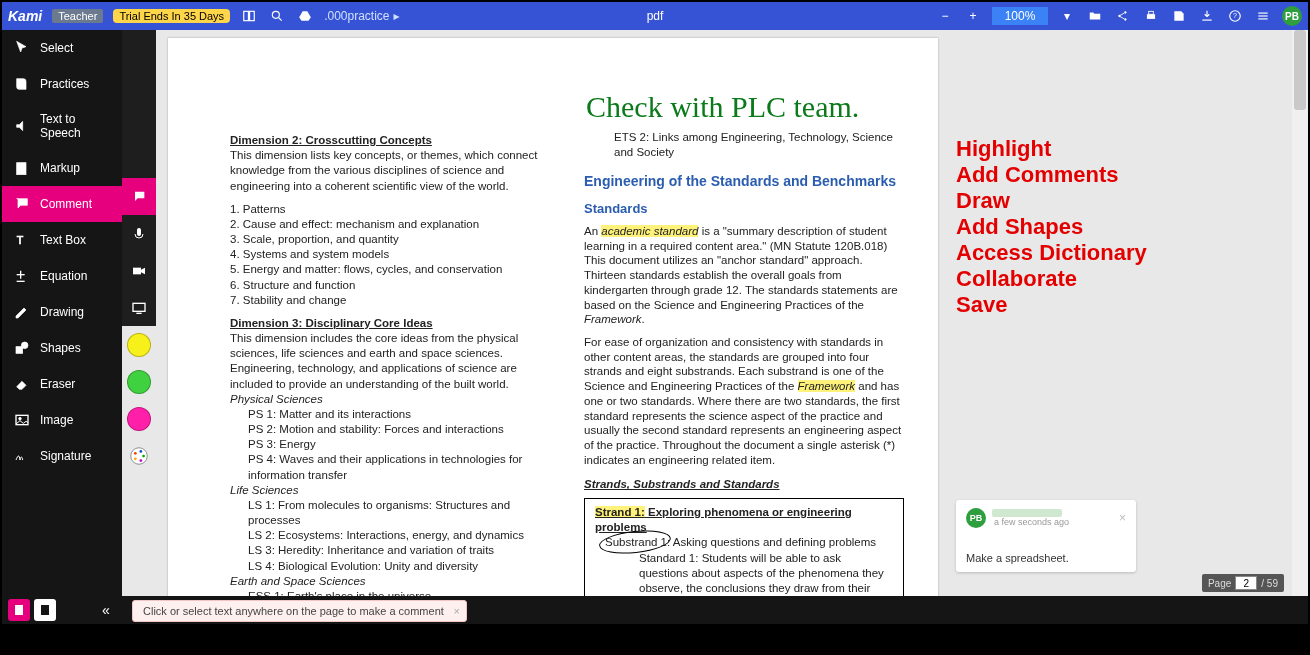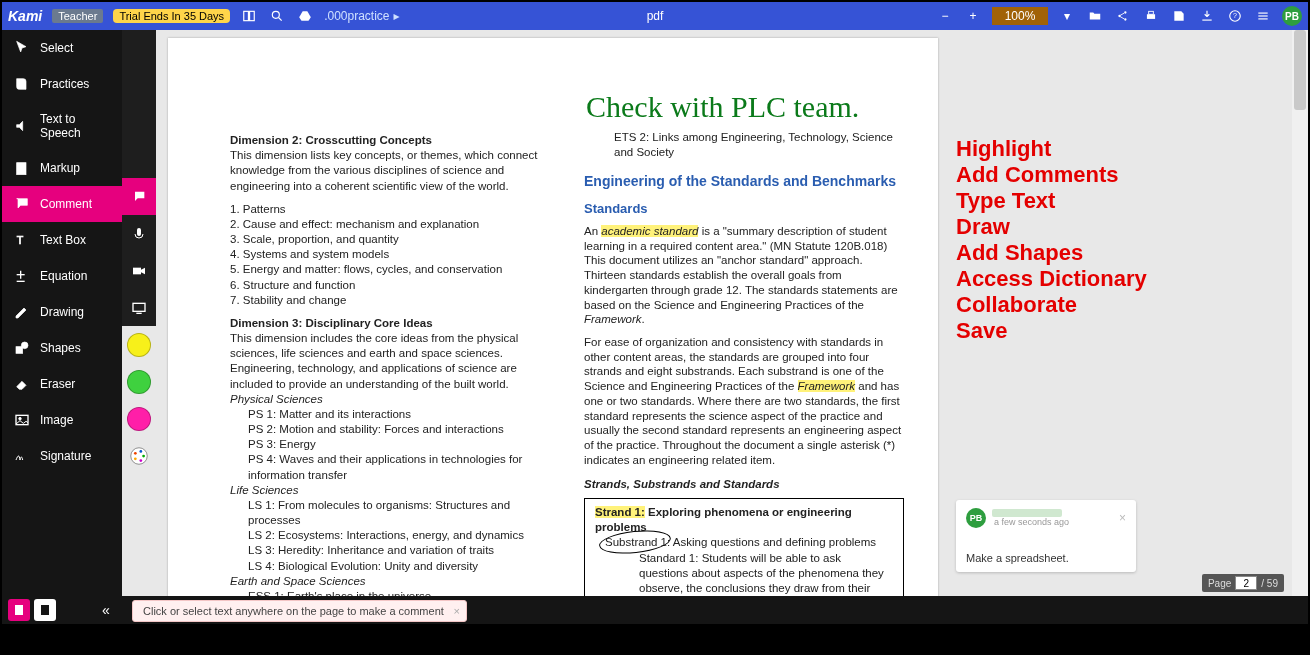--- a/index.html
+++ b/index.html
@@ -6,21 +6,21 @@
 html,body { width:1310px; height:655px; overflow:hidden; background:#000; }
 .app { width:1310px; height:626px; position:relative; background:#e8e8e8; border:2px solid #000; }
 .topbar { height:28px; background:#3653d6; display:flex; align-items:center; color:#fff; font-size:12px; padding:0 6px; gap:10px; }
 .logo { font-weight:bold; font-style:italic; font-size:14px; }
 .badge-teacher { background:#6b7a8f; padding:1px 6px; border-radius:2px; font-size:11px; }
 .badge-trial { background:#ffd54a; color:#000; padding:1px 6px; border-radius:4px; font-size:11px; }
 .top-icon { width:18px; height:18px; display:flex; align-items:center; justify-content:center; cursor:pointer; fill:#fff; color:#fff; }
 .crumb { color:#cfe0ff; font-size:12px; display:flex; align-items:center; gap:4px; }
 .top-center { position:absolute; left:50%; transform:translateX(-50%); color:#fff; font-size:12px; }
 .top-right { margin-left:auto; display:flex; align-items:center; gap:10px; }
-.zoom-box { background:#a16207; color:#fff; border:none; font-size:12px; width:56px; height:18px; text-align:center; }
+.zoom-box { background:#3b82f6; color:#fff; border:none; font-size:12px; width:56px; height:18px; text-align:center; }
 .avatar-sm { width:20px; height:20px; border-radius:50%; background:#2e9e3f; color:#fff; font-size:10px; display:flex; align-items:center; justify-content:center; font-weight:bold; }
 
 .sidebar { position:absolute; left:0; top:28px; bottom:28px; width:120px; background:#151515; color:#fff; font-size:12px; display:flex; flex-direction:column; }
 .sb-item { display:flex; align-items:center; gap:10px; padding:10px 12px; cursor:pointer; }
 .sb-item.active { background:#e6007e; }
 .sb-icon { width:16px; height:16px; fill:#fff; stroke:#fff; flex:none; }
 
 .subcol { position:absolute; left:120px; top:28px; bottom:28px; width:34px; display:flex; flex-direction:column; }
 .sub-tile { height:37px; display:flex; align-items:center; justify-content:center; cursor:pointer; }
 .sub-dark { background:#1e1e1e; }
@@ -28,21 +28,21 @@
 .swatch { width:24px; height:24px; border-radius:50%; border:1px solid rgba(0,0,0,.25); }
 
 .canvas-area { position:absolute; left:154px; right:0; top:28px; bottom:28px; background:#e8e8e8; overflow:hidden; }
 .scrollbar-y { position:absolute; right:0; top:0; bottom:0; width:16px; background:#f0f0f0; }
 .scrollbar-y .thumb { position:absolute; top:0; left:2px; right:2px; height:80px; background:#c9c9c9; border-radius:3px; }
 
 .page { position:absolute; top:8px; left:12px; width:770px; height:602px; background:#fff; box-shadow:0 0 2px rgba(0,0,0,.3); font-family:"Times New Roman",serif; color:#222; font-size:11.5px; overflow:hidden; }
 .page h1.check { position:absolute; top:52px; left:418px; font-family:"Times New Roman",serif; color:#0b7a1a; font-size:30px; font-weight:normal; }
 .page .col-l { position:absolute; top:95px; left:62px; width:320px; line-height:1.32; }
 .page .col-r { position:absolute; top:92px; left:416px; width:320px; line-height:1.28; }
-.page b { font-weight:bold; }
+.page b { font-weight:bold;text-decoration:underline; }
 .blueh { color:#2a5db0; font-weight:bold; font-size:14px; }
 .hl { background:#fff27a; }
 .ital { font-style:italic; }
 .strand-box { border:1.5px solid #000; padding:6px 10px 10px 10px; margin-top:6px; }
 .circled { position:relative; display:inline-block; }
 .circled:after { content:""; position:absolute; left:-6px; top:-4px; width:70px; height:20px; border:1.5px solid #000; border-radius:50%; transform:rotate(-6deg); }
 .pgnum { position:absolute; bottom:18px; right:50px; font-size:11px; }
 
 .annot-panel { position:absolute; top:106px; left:800px; width:260px; }
 .annot-panel div { color:#e40000; font-weight:bold; font-size:22px; line-height:1.18; font-family:Arial,sans-serif; }
@@ -333,21 +333,20 @@
           <div style="padding-left:10px"><span class="circled">Substrand 1:</span><span> Asking questions and defining problems</span></div>
           <div style="padding-left:44px;margin-top:2px">Standard 1: Students will be able to ask questions about aspects of the phenomena they observe, the conclusions they draw from their models or scientific investigations, each other's ideas, and the information they read.</div>
         </div>
       </div>
       <div class="pgnum">2</div>
     </div>
 
     <div class="annot-panel">
       <div>Highlight</div>
       <div>Add Comments</div>
-      <div>Type Text</div>
       <div>Draw</div>
       <div>Add Shapes</div>
       <div>Access Dictionary</div>
       <div>Collaborate</div>
       <div>Save</div>
     </div>
 
     <div class="comment-card">
       <div class="cc-head">
         <span class="cc-av">PB</span>

